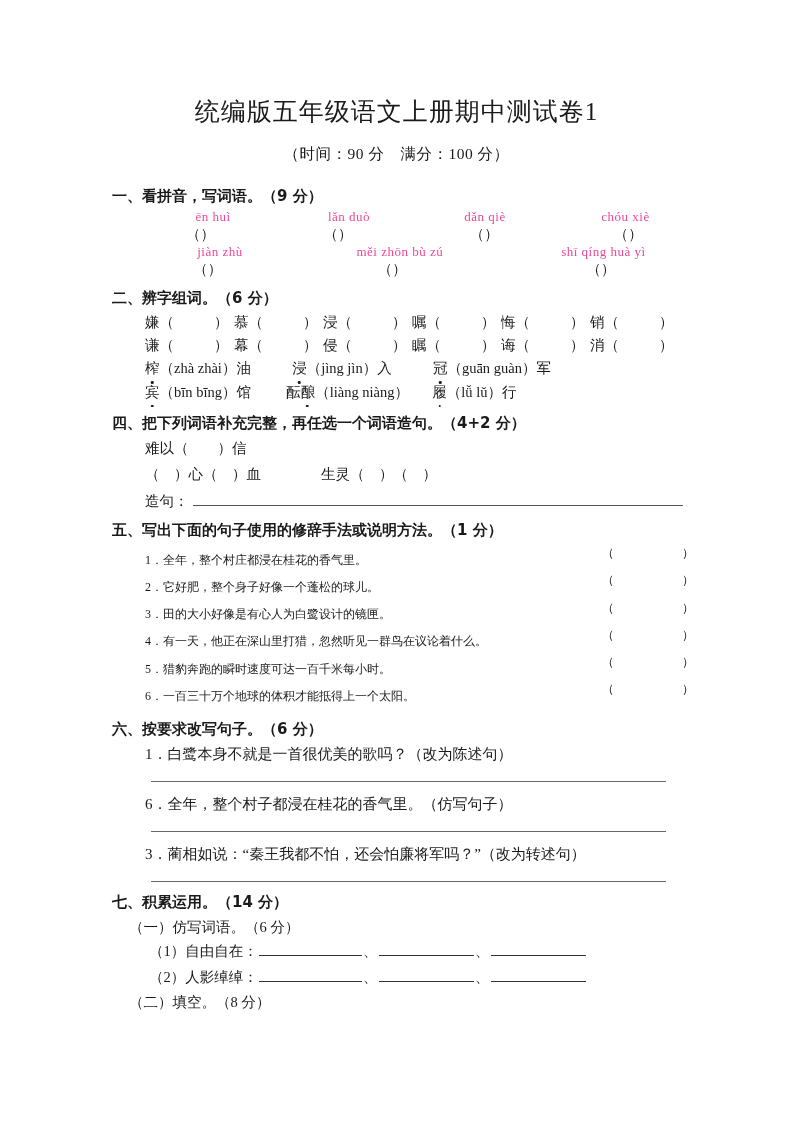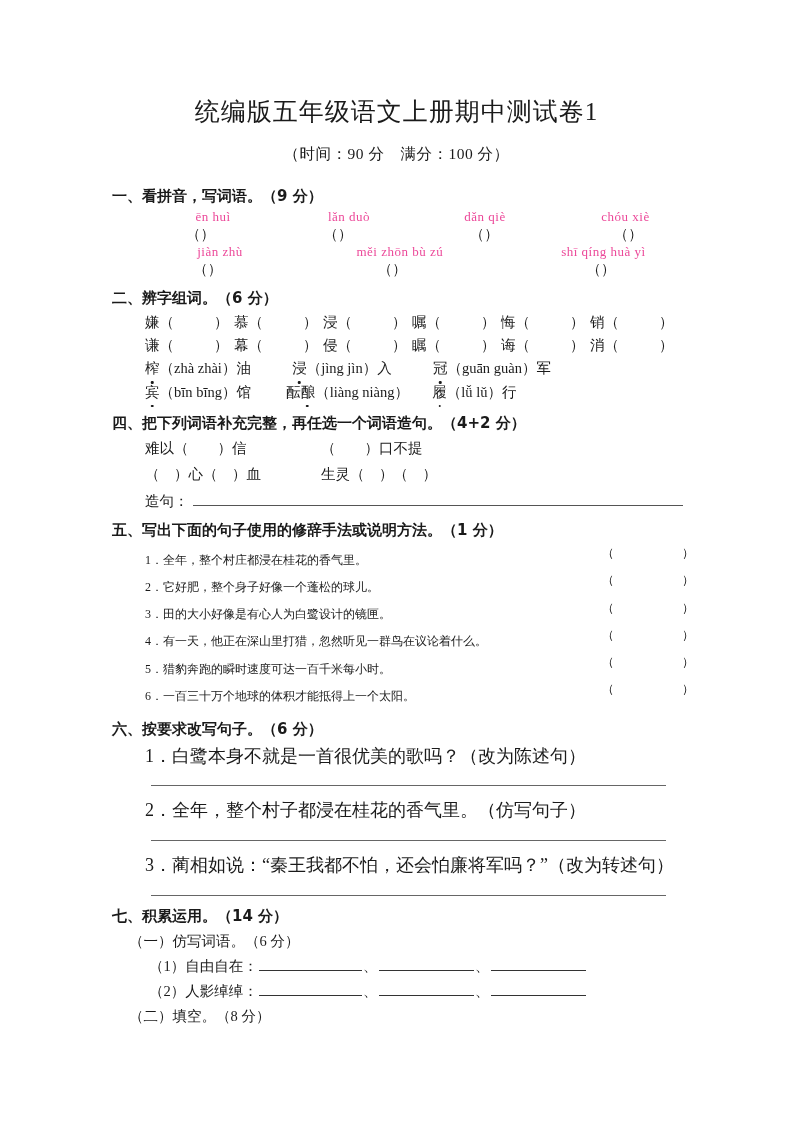--- a/index.html
+++ b/index.html
@@ -183,21 +183,21 @@
   .sent-paren .inner {
     display: inline-block;
     width: 92px;
   }
   .sent-paren .lp { float: left; }
   .sent-paren .rp { float: right; }
 
   
   .rw-q {
     padding-left: 32px;
-    font-size: 18px;
+    font-size: 15px;
     line-height: 1.6;
     margin-top: 2px;
   }
   .rw-line {
     margin: 14px 0 10px 38px;
     border-bottom: 1px solid #666;
     width: 515px;
     height: 1px;
   }
 
@@ -293,21 +293,20 @@
       <span class="sp sp28"></span>
       <span><span class="dotted2">酝酿</span><span>（liàng  niàng）</span><span></span></span>
       <span class="sp sp16"></span>
       <span><span class="dotted">履</span><span>（lǚ  lǔ）</span><span>行</span></span>
     </div>
 
     <div class="sec-head">四、把下列词语补充完整，再任选一个词语造句。（4+2 分）</div>
 
     <div class="idiom-row">
       <span class="idiom-cell iw2">难以（　　）信</span>
-      <span class="idiom-cell iw3">（　　）口不提</span>
     </div>
     <div class="idiom-row">
       <span class="idiom-cell iw2">（　）心（　）血</span>
       <span class="idiom-cell iw3">生灵（　）（　）</span>
     </div>
     <div class="zaoju-row">
       <span>造句：</span>
       <span class="zaoju-line"></span>
     </div>
 
@@ -342,21 +341,21 @@
       <span class="sent-text">6．一百三十万个地球的体积才能抵得上一个太阳。</span>
       <span class="sent-filler"></span>
       <span class="sent-paren"><span class="inner"><span class="lp">（</span><span class="rp">）</span></span></span>
     </div>
 
     <div class="sec-head" style="margin-top:13px">六、按要求改写句子。（6 分）</div>
 
     <div class="rw-q">1．白鹭本身不就是一首很优美的歌吗？（改为陈述句）</div>
     <div class="rw-line"></div>
 
-    <div class="rw-q">2．全年，整个村子都浸在桂花的香气里。（仿写句子）</div>
+    <div class="rw-q">6．全年，整个村子都浸在桂花的香气里。（仿写句子）</div>
     <div class="rw-line"></div>
 
     <div class="rw-q">3．蔺相如说：“秦王我都不怕，还会怕廉将军吗？”（改为转述句）</div>
     <div class="rw-line"></div>
 
     <div class="sec-head" style="margin-top:11px">七、积累运用。（14 分）</div>
 
     <div class="sub-head">（一）仿写词语。（6 分）</div>
 
     <div class="fill-row">

